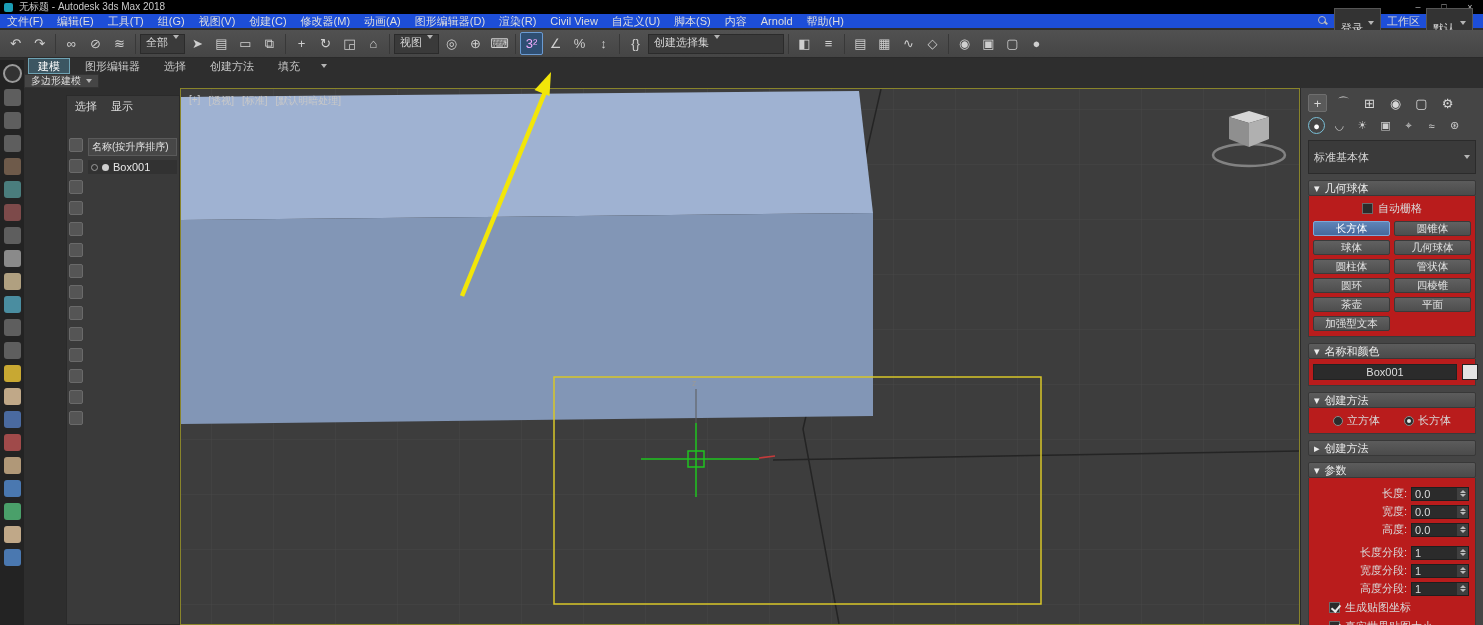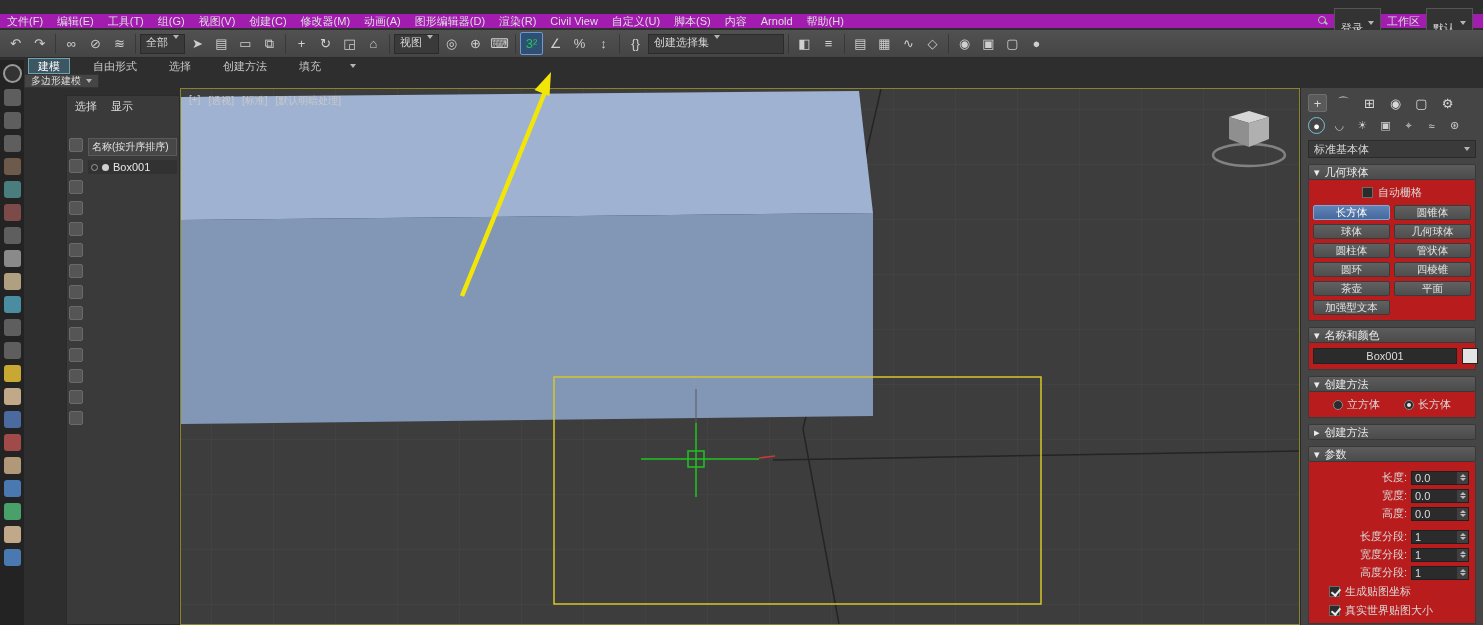--- a/index.html
+++ b/index.html
@@ -7,39 +7,39 @@
   .app{position:relative;width:1483px;height:625px;background:#2e2e2e;overflow:hidden;
        font-family:"Liberation Sans","DejaVu Sans",sans-serif;color:#d6d6d6;font-size:11px}
 
   
   .titlebar{position:absolute;top:0;left:0;right:0;height:14px;background:#000;display:flex;align-items:center;gap:6px;padding-left:4px;font-size:10px;color:#c9c9c9}
   .app-icon{width:9px;height:9px;background:#1b9db5;border-radius:2px}
   .win-controls{margin-left:auto;display:flex}
   .win-btn{width:26px;text-align:center;font-size:9px;color:#bbb;cursor:default}
 
   
-  .menubar{position:absolute;top:14px;left:0;right:0;height:14px;background:#a21caf;display:flex;align-items:center}
+  .menubar{position:absolute;top:14px;left:0;right:0;height:14px;background:#1d4ed8;display:flex;align-items:center}
   .menu-item{padding:0 7px;color:#ddd;white-space:nowrap}
   .menubar-right{margin-left:auto;display:flex;align-items:center;gap:6px;padding-right:10px}
   .mag{position:relative;width:10px;height:10px}
   .mag::before{content:"";position:absolute;left:0;top:0;width:6px;height:6px;border:1.5px solid #bbb;border-radius:50%}
   .mag::after{content:"";position:absolute;left:6px;top:6px;width:4px;height:1.5px;background:#bbb;transform:rotate(45deg)}
   .chip{height:13px;display:flex;gap:5px;padding:12px 6px;background:#333;border:1px solid #555}
   .caret{width:0;height:0;border-left:3.5px solid transparent;border-right:3.5px solid transparent;border-top:4px solid #b5b5b5}
 
   
   .toolbar{position:absolute;top:30px;left:0;right:0;height:28px;background:linear-gradient(#515151,#454545);border-bottom:1px solid #2a2a2a;display:flex;align-items:center;padding:0 4px;gap:1px}
   .tb-icon{width:23px;height:23px;display:flex;align-items:center;justify-content:center;font-size:13px;color:#cfcfcf;border-radius:2px;flex:none}
-  .tb-icon.active{background:#2f4f73;border:1px solid #6b9bd2;color:#22c55e}
+  .tb-icon.active{background:#2f4f73;border:1px solid #6b9bd2;color:#f0abfc}
   .tb-sep{width:1px;height:20px;background:#383838;margin:0 3px;flex:none}
   .tb-drop{height:20px;background:#3a3a3a;border:1px solid #2b2b2b;display:flex;align-items:flex-start;gap:5px;padding:0 5px;font-size:11px;flex:none}
   .tb-drop.wide{width:136px}
 
   
-  .ribbon{position:absolute;top:58px;left:28px;height:16px;display:flex;gap:14px;align-items:stretch;font-size:11px}
+  .ribbon{position:absolute;top:58px;left:28px;height:16px;display:flex;gap:6px;align-items:stretch;font-size:11px}
   .ribbon-tab{padding:0 9px;display:flex;align-items:center;color:#c8c8c8}
   .ribbon-tab.active{border:1px solid #6fa3b4;background:#3c5662;color:#fff}
   .ribbon-extra{display:flex;align-items:center;gap:4px;padding:0 6px;color:#aaa}
   .subtab{position:absolute;top:74px;left:24px;height:14px;background:#454545;border:1px solid #333;padding:0 6px;display:flex;align-items:center;gap:5px;font-size:10px;color:#ddd}
 
   
   .left-strip{position:absolute;top:60px;left:0;width:24px;bottom:0;background:#232323;display:flex;flex-direction:column;align-items:center;gap:6px;padding-top:4px}
   .ls-icon{width:17px;height:17px;border-radius:3px;background:#5e5e5e;flex:none}
   .ls-icon.round{border-radius:50%;background:#333;border:2px solid #9a9a9a;width:19px;height:19px}
   .left-strip .ls-icon:nth-child(5){background:#6e5a4a}
@@ -75,21 +75,21 @@
   .vp-label span{cursor:default}
 
   
   .command-panel{position:absolute;right:0;top:88px;width:183px;bottom:0;background:#454545;border-left:1px solid #2a2a2a;padding:6px 7px 0 7px;font-size:11px}
   .cp-tabs{display:flex;gap:7px;align-items:center;margin-bottom:5px}
   .cp-tab{width:19px;height:18px;display:flex;align-items:center;justify-content:center;color:#d8d8d8;font-size:13px;border-radius:2px}
   .cp-tab.active{background:#5a5a5a;border:1px solid #6e6e6e}
   .cp-subtabs{display:flex;gap:6px;align-items:center;margin-bottom:6px}
   .cp-sub{width:17px;height:17px;display:flex;align-items:center;justify-content:center;color:#cfcfcf;font-size:11px;border-radius:50%}
   .cp-sub.active{border:1px solid #7ac0d8;color:#fff}
-  .cp-drop{height:18px;background:#3a3a3a;border:1px solid #2b2b2b;display:flex;align-items:center;justify-content:space-between;padding:0 5px;margin-bottom:6px}
+  .cp-drop{height:34px;background:#3a3a3a;border:1px solid #2b2b2b;display:flex;align-items:center;justify-content:space-between;padding:0 5px;margin-bottom:6px}
   .rollout{margin-bottom:6px}
   .rollout-header{height:16px;background:linear-gradient(#5c5c5c,#4b4b4b);border:1px solid #383838;border-radius:2px;display:flex;align-items:center;gap:5px;padding:0 5px;color:#ececec}
   .rollout-body{border:1px solid #3a3a3a;border-top:none;background:#b91c1c;padding:5px 4px}
   .ag-row{display:flex;align-items:center;justify-content:center;gap:5px;margin-bottom:5px;color:#d8d8d8}
   .chk{width:11px;height:11px;background:#2b2b2b;border:1px solid #6a6a6a;position:relative;flex:none}
   .chk.checked::after{content:"";position:absolute;left:2.5px;top:0;width:4px;height:7px;border:solid #eaeaea;border-width:0 2px 2px 0;transform:rotate(40deg)}
   .ot-grid{display:grid;grid-template-columns:1fr 1fr;gap:4px}
   .ot-btn{height:15px;background:linear-gradient(#616161,#4e4e4e);border:1px solid #3a3a3a;border-radius:2px;color:#e2e2e2;font-size:10.5px;display:flex;align-items:center;justify-content:center;white-space:nowrap}
   .ot-btn.active{background:linear-gradient(#5f84b8,#46699c);border-color:#7fa8d8;color:#fff}
   .nc-row{display:flex;gap:5px;align-items:center}
@@ -109,20 +109,29 @@
   .spin-arrows i.dn{border-top:3px solid #bbb}
   .chk-row{display:flex;align-items:center;gap:5px;margin:4px 0 0 16px;color:#d8d8d8}
 
   .annotation{position:absolute;left:0;top:0;z-index:40;pointer-events:none}
 </style>
 </head>
 <body>
 
 <div class="app">
 
+  <div class="titlebar">
+    <span class="app-icon"></span>
+    <span>无标题 - Autodesk 3ds Max 2018</span>
+    <div class="win-controls">
+      <span class="win-btn">–</span>
+      <span class="win-btn">□</span>
+      <span class="win-btn">×</span>
+    </div>
+  </div>
 
   <div class="menubar">
     <span class="menu-item">文件(F)</span>
     <span class="menu-item">编辑(E)</span>
     <span class="menu-item">工具(T)</span>
     <span class="menu-item">组(G)</span>
     <span class="menu-item">视图(V)</span>
     <span class="menu-item">创建(C)</span>
     <span class="menu-item">修改器(M)</span>
     <span class="menu-item">动画(A)</span>
@@ -198,21 +207,21 @@
     <span class="tb-icon">◇</span>
     <span class="tb-sep"></span>
     <span class="tb-icon">◉</span>
     <span class="tb-icon">▣</span>
     <span class="tb-icon">▢</span>
     <span class="tb-icon">●</span>
   </div>
 
   <div class="ribbon">
     <span class="ribbon-tab active">建模</span>
-    <span class="ribbon-tab">自由形式</span>
+    <span class="ribbon-tab">图形编辑器</span>
     <span class="ribbon-tab">选择</span>
     <span class="ribbon-tab">创建方法</span>
     <span class="ribbon-tab">填充</span>
     <span class="ribbon-extra">
         <span class="caret"></span>
       </span>
   </div>
   <div class="subtab">
     <span>多边形建模</span>
     <span class="caret"></span>

